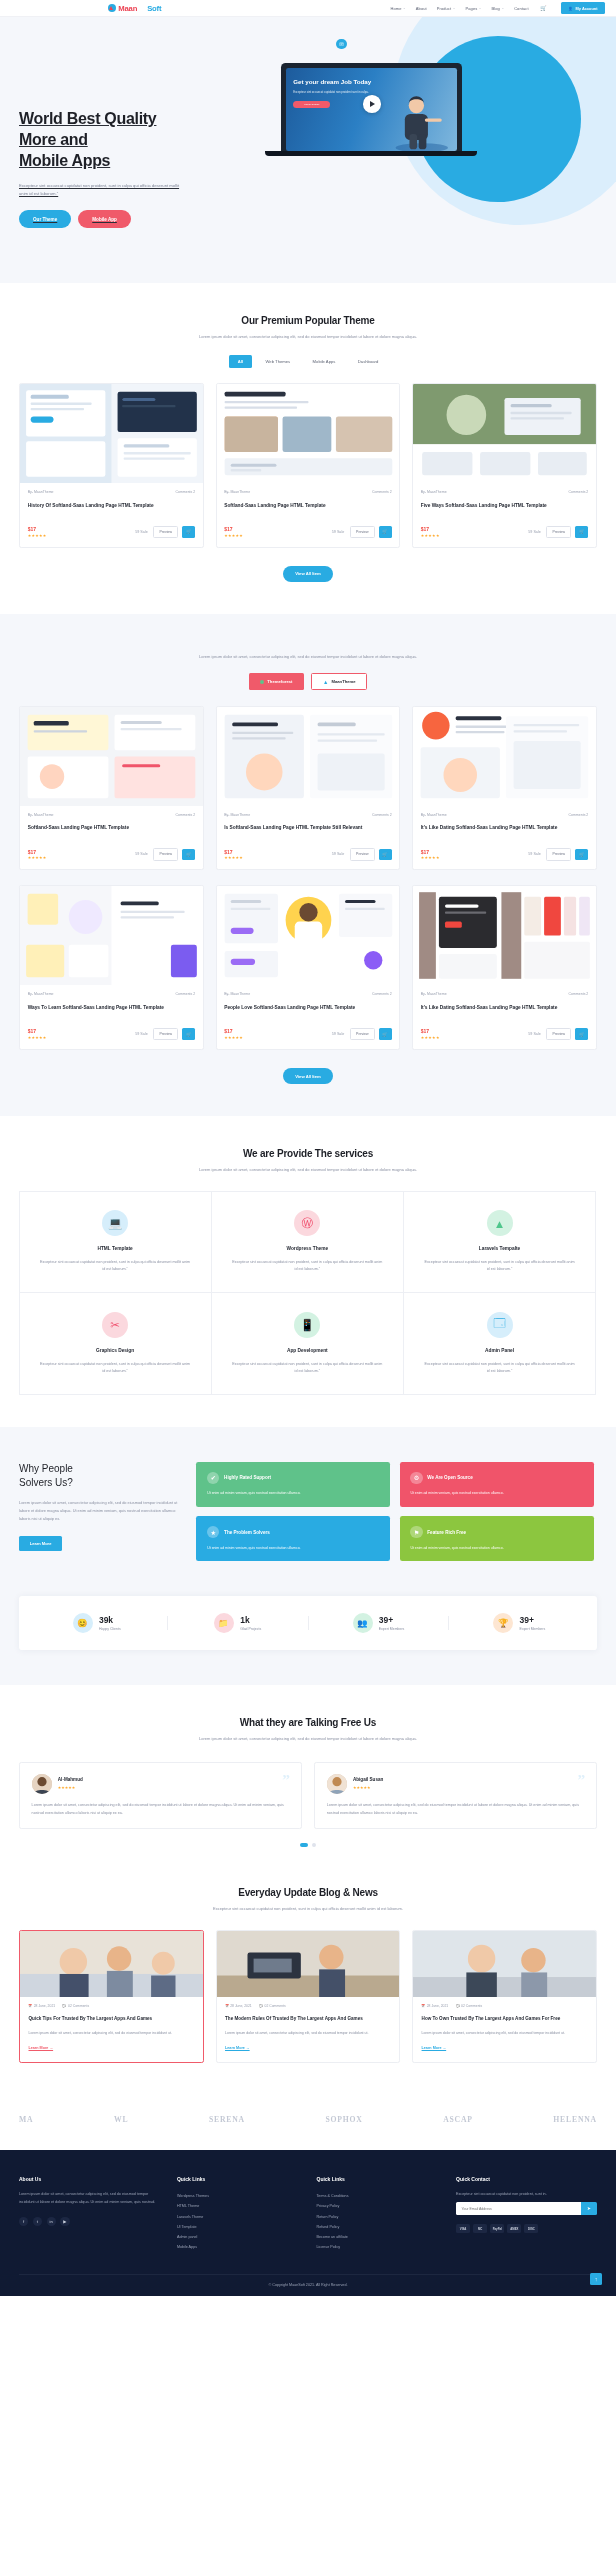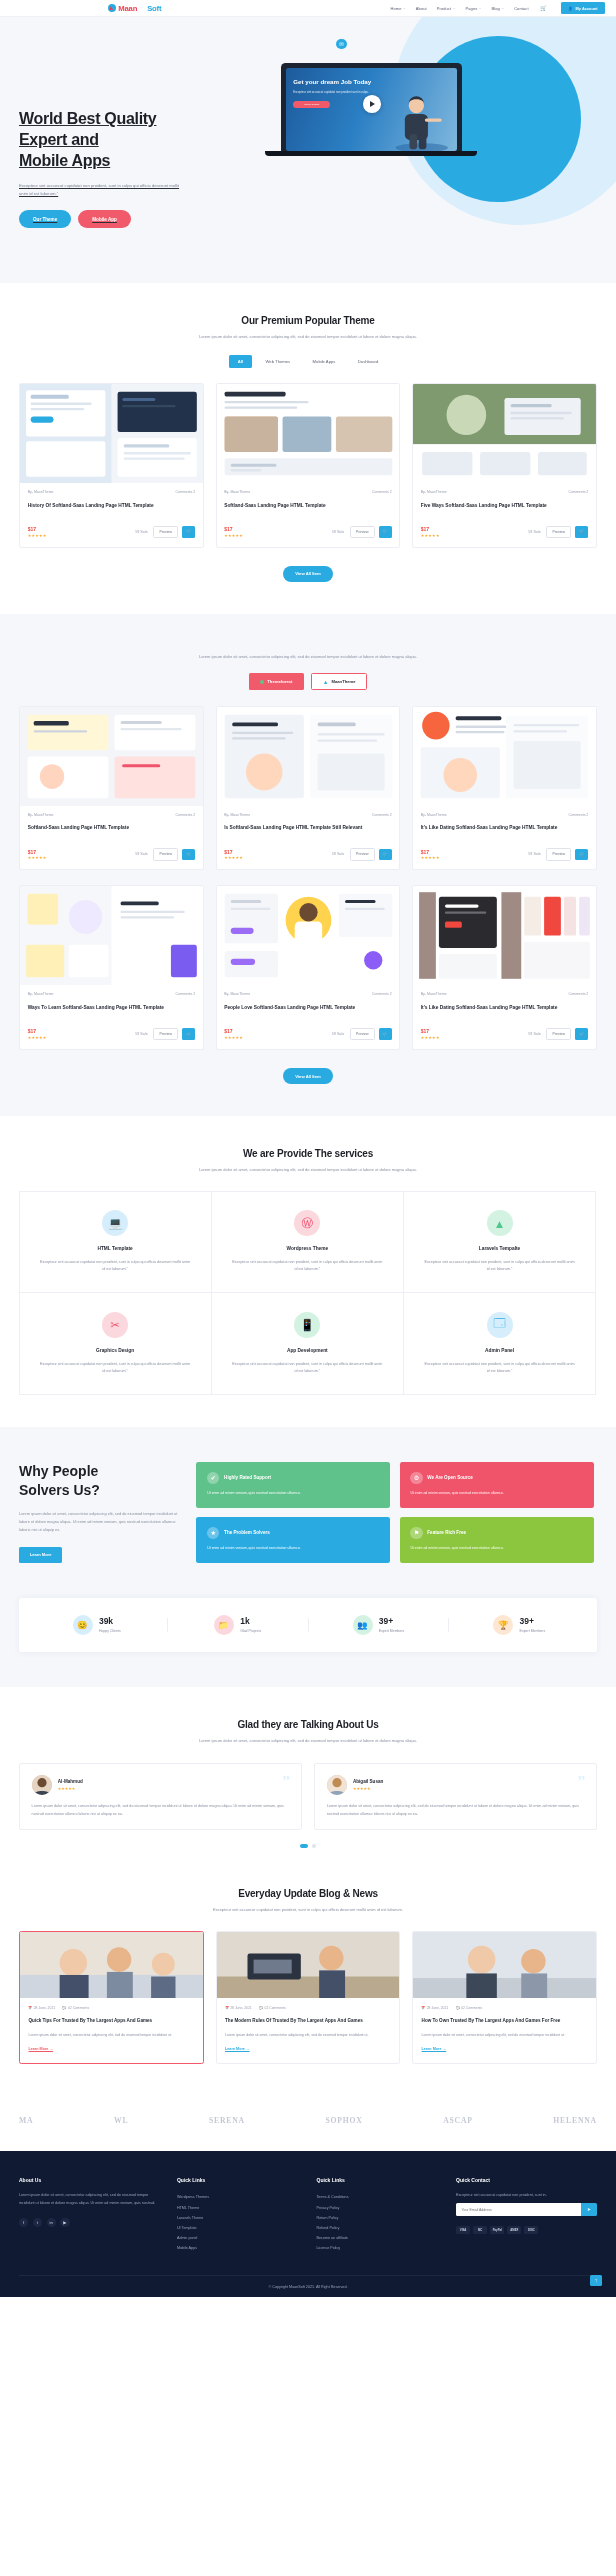--- a/index.html
+++ b/index.html
@@ -194,21 +194,21 @@
   .ic-blue{ background:#d6eefb; color:#29abe2; }
   .ic-pink{ background:#fbd8de; color:#f0506e; }
   .ic-green{ background:#d3f2e2; color:#4fc68c; }
   .svc h4{ font-size:4.8px; font-weight:bold; margin-top:10px; color:#252933;}
   .svc p{ font-size:3.7px; line-height:2; color:#8a90a2; margin-top:7.7px; }
 
   
   .why{ background:#f5f7fb; padding:35px 0; }
   .why-row{ display:flex; gap:15.4px; }
   .why-left{ width:162px; }
-  .why-left h2{ font-size:14px; font-weight:bold; line-height:1.4; color:#1e2027;}
+  .why-left h2{ font-size:10px; font-weight:normal; line-height:1.4; color:#1e2027;}
   .why-left p{ font-size:3.9px; line-height:2.1; color:#8a90a2; margin-top:9.2px; }
   .learn-btn{
     background:#29abe2;color:#fff;border:none;border-radius:1.5px;
     font-size:4px;font-weight:bold;padding:5.4px 10.8px;margin-top:12.3px;
   }
   .why-right{ flex:1; display:flex; flex-wrap:wrap; gap:9.2px; }
   .feat{
     width:194px; border-radius:2.3px; padding:10px 10.8px; color:#fff;
   }
   .feat .fh{ display:flex; align-items:center; gap:4.6px; }
@@ -373,21 +373,21 @@
     </div>
   </div>
 
   <section class="hero">
     <div class="hero-blob1"></div>
     <div class="hero-blob2"></div>
     <div class="hero-inner">
       <div class="hero-copy">
         <h1>
           <span>World Best Quality</span><br>
-          <span>Expert and</span><br>
+          <span>More and</span><br>
           <span>Mobile Apps</span>
         </h1>
         <p>Excepteur sint occaecat cupidatat non proident, sunt in culpa qui officia deserunt mollit anim id est laborum."</p>
         <div class="hero-btns">
           <button class="btn-pill btn-blue">Our Theme</button>
           <button class="btn-pill btn-red">Mobile App</button>
         </div>
       </div>
       <div class="hero-art">
         <div class="bird">✉</div>
@@ -900,21 +900,21 @@
             <div class="lbl">Expert Members</div>
             </div>
         </div>
       </div>
     </div>
   </div>
 
   <section class="sec">
     <div class="container">
       <div class="sec-head">
-        <h2>Glad they are Talking About Us</h2>
+        <h2>What they are Talking Free Us</h2>
         <p>Lorem ipsum dolor sit amet, consectetur adipiscing elit, sed do eiusmod tempor incididunt ut labore et dolore magna aliqua.</p>
       </div>
       <div class="tst-row">
         <div class="tst">
           <span class="quote">”</span>
           <div class="tst-head">
             <div class="avatar">
               <svg viewBox="0 0 26 26">
                 <rect width="26" height="26" fill="#e6d4c2"></rect>
                 <circle cx="13" cy="10" r="6" fill="#6b4a32"></circle>

